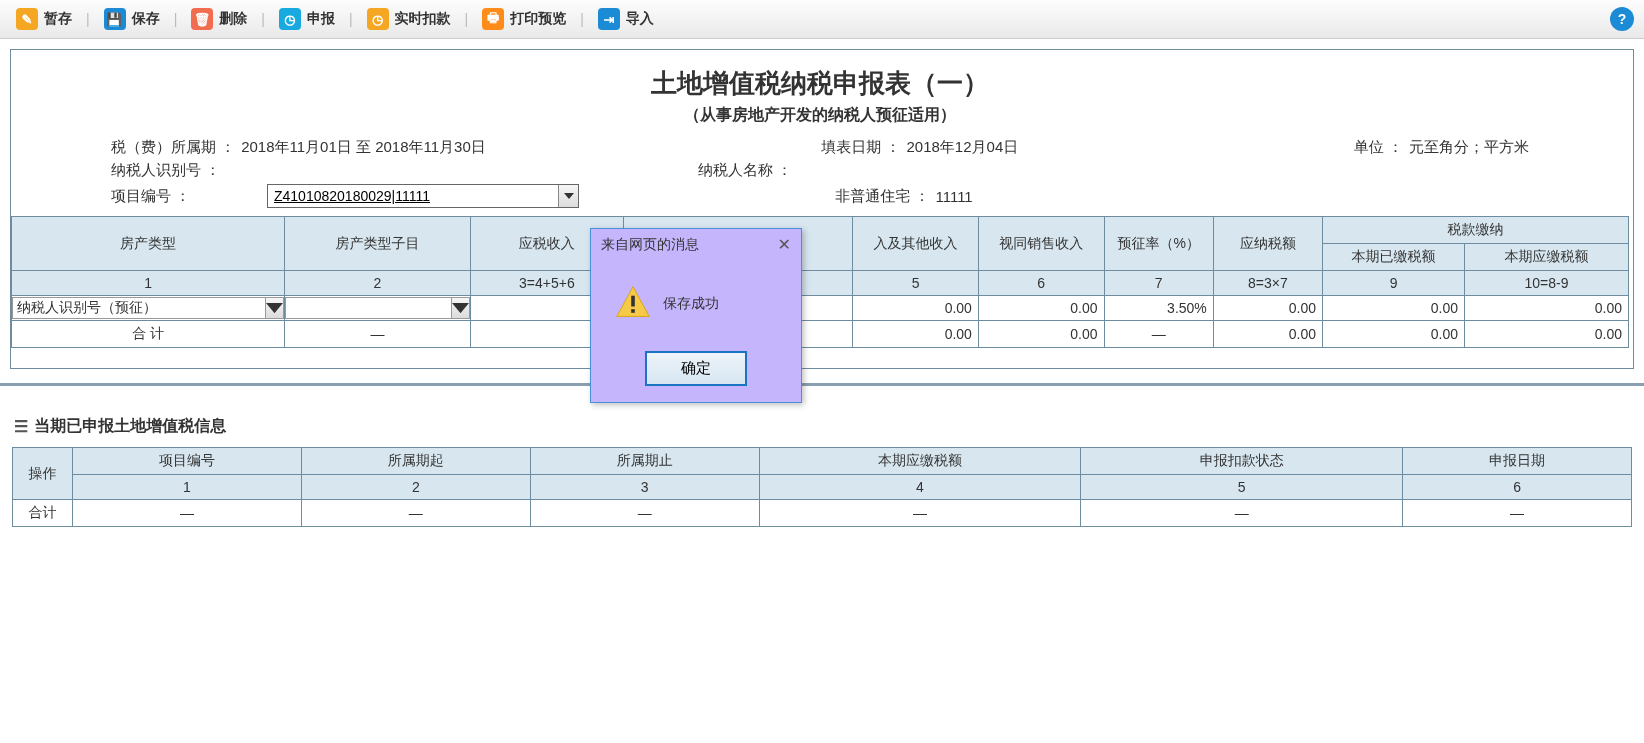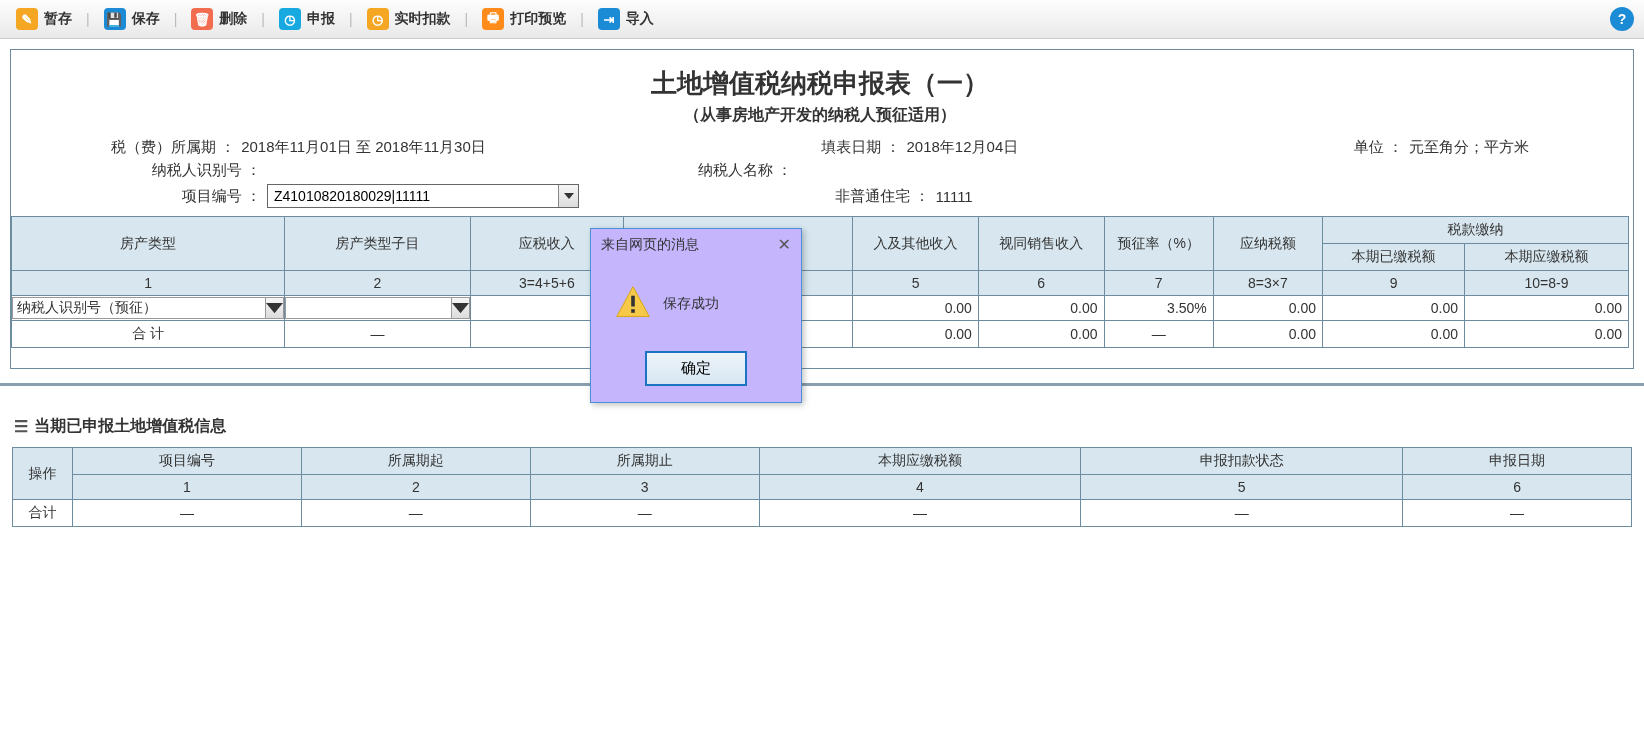--- a/index.html
+++ b/index.html
@@ -62,28 +62,28 @@
     font-family: "SimSun","宋体";
     margin-bottom: 10px;
   }
   .info-row {
     display:flex;
     justify-content: space-between;
     padding: 2px 100px 2px 100px;
     font-size:15px;
   }
   .info-cell { display:flex; align-items:center; gap:6px; }
-  .label { text-align:right; }
+  .label { text-align:left; }
   .combo {
     display:inline-flex; align-items:center;
     border:1px solid #666;
     height:24px;
     background:#fff;
   }
-  .combo input { border:none; outline:none; padding:2px 6px; font-size:14px; width:290px; }
+  .combo input { border:none; outline:none; padding:2px 6px; font-size:14px; width:290px;text-decoration:underline; }
   .combo .caret {
     width:20px; height:100%; background:linear-gradient(#f6f6f6,#dcdcdc);
     border-left:1px solid #888;
     display:flex; align-items:center; justify-content:center;
   }
   .combo .caret svg { width:10px; height:6px; }
   
   table.grid {
     border-collapse: collapse;
     width: calc(100% - 0px);

